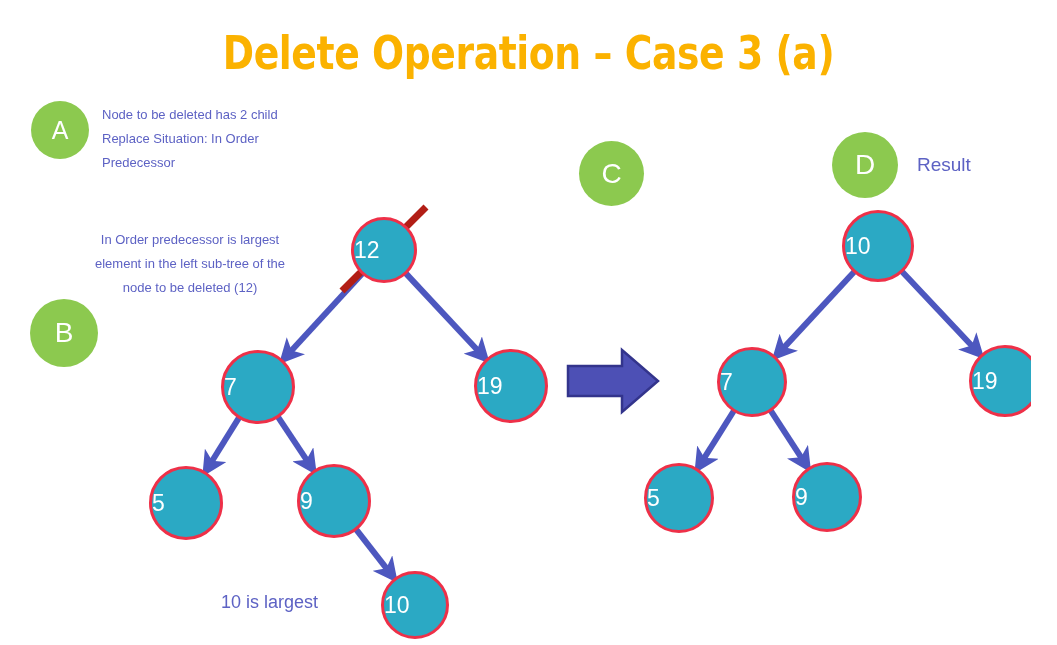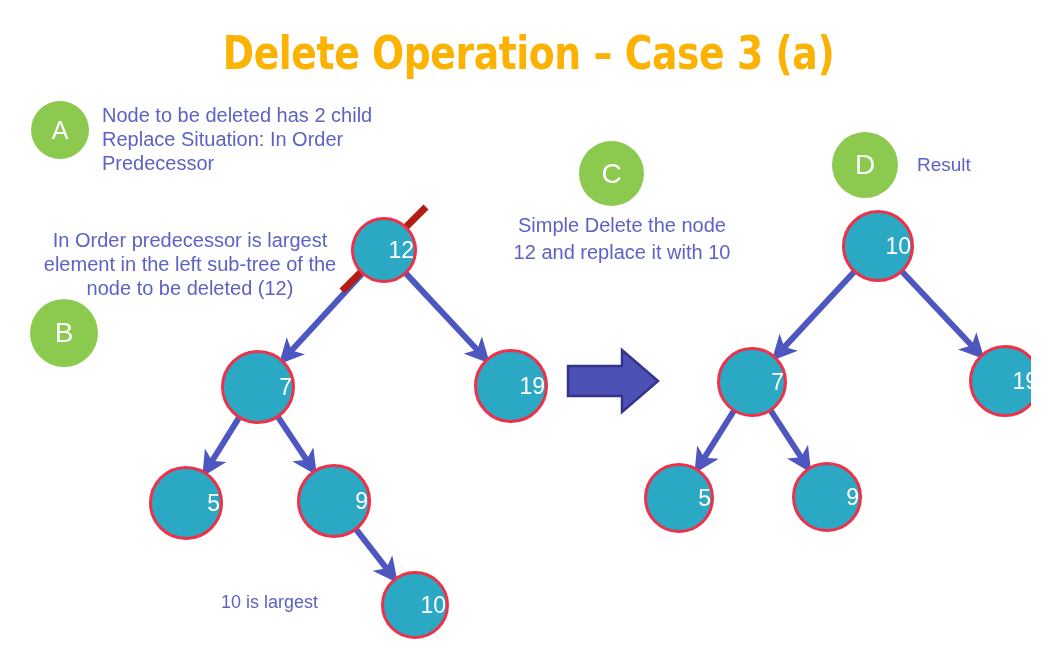--- a/index.html
+++ b/index.html
@@ -55,37 +55,37 @@
     justify-content: center;
     font-family: "Liberation Sans", sans-serif;
     font-weight: normal;
   }
 
   
   .caption {
     position: absolute;
     color: #5D62C4;
     font-family: "Liberation Sans", sans-serif;
-    font-size: 20px;
+    font-size: 13px;
     line-height: 24px;
     white-space: pre-line;
   }
   .caption.center { text-align: center; }
 
   
   .node {
     position: absolute;
     border-radius: 50%;
     background: #2BA9C4;
     border: 3px solid #EE3048;
     box-sizing: border-box;
     color: #ffffff;
     display: flex;
     align-items: center;
-    justify-content: flex-end;
+    justify-content: flex-start;
     font-family: "Liberation Sans", sans-serif;
     font-size: 23px;
     z-index: 3;
   }
 </style>
 </head>
 <body>
 
 <div id="canvas">
 
@@ -120,22 +120,20 @@
   <div class="caption" style="left:35px; top:228px; width:310px;text-align:center;">In Order predecessor is largest
 element in the left sub-tree of the
 node to be deleted (12)</div>
   <div class="badge" style="left:30px; top:299px; width:68px; height:68px; font-size:28px;">
     <span>B</span>
   </div>
 
   <div class="badge" style="left:579px; top:141px; width:65px; height:65px; font-size:28px;">
     <span>C</span>
   </div>
-  <div class="caption center" style="left:481px; top:212px; width:282px; line-height:27px;">Simple Delete the node
-12 and replace it with 10</div>
 
   <div class="badge" style="left:832px; top:132px; width:66px; height:66px; font-size:28px;">
     <span>D</span>
   </div>
   <div class="caption" style="left:917px; top:153px; width:160px; font-size:19px;">Result</div>
 
   <div class="caption" style="left:221px; top:590px; width:200px; font-size:18px;">10 is largest</div>
 
   <div id="nodes">
       <div class="node" style="left: 351px; top: 217px; width: 66px; height: 66px; background: rgb(43, 169, 196); border-color: rgb(238, 48, 72); color: rgb(255, 255, 255);">

